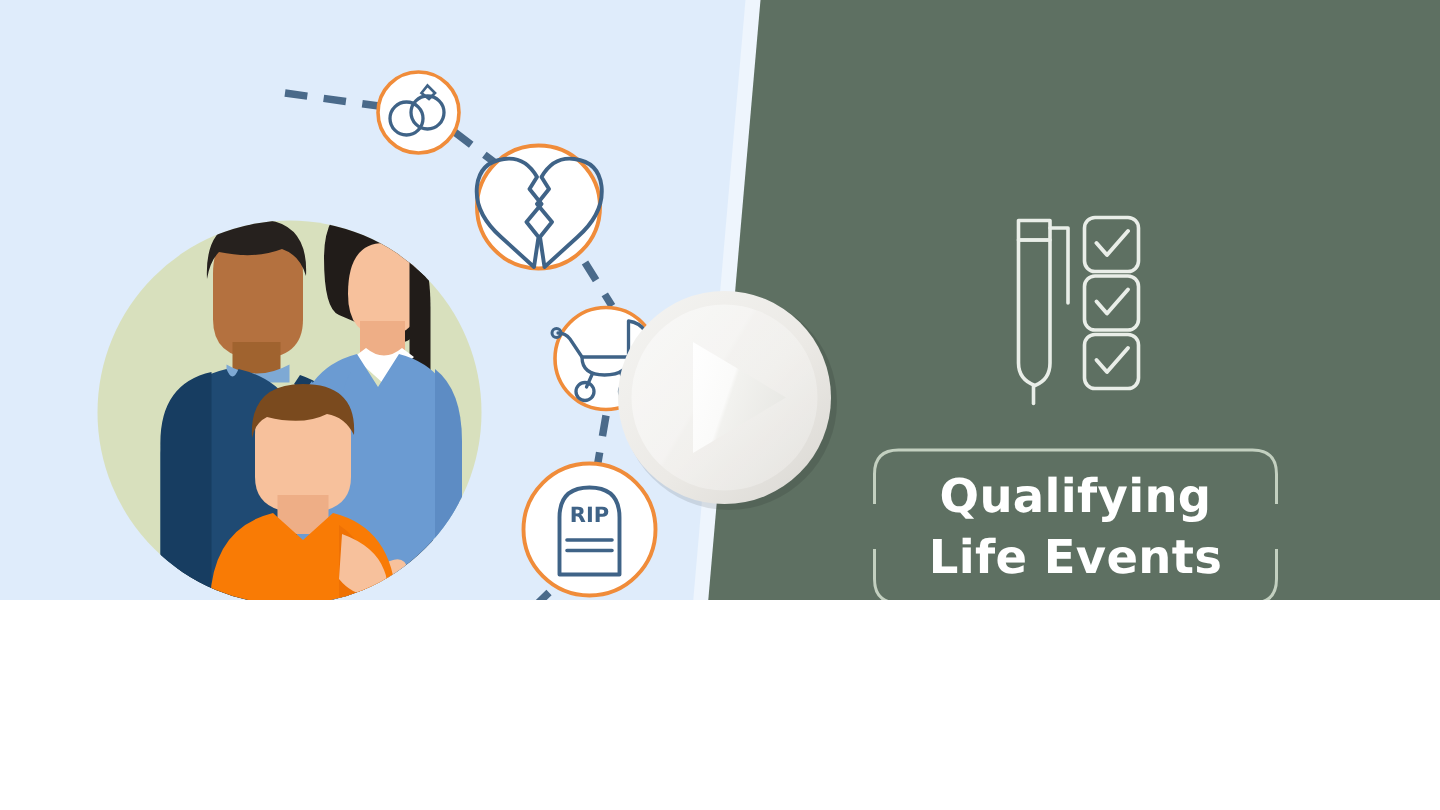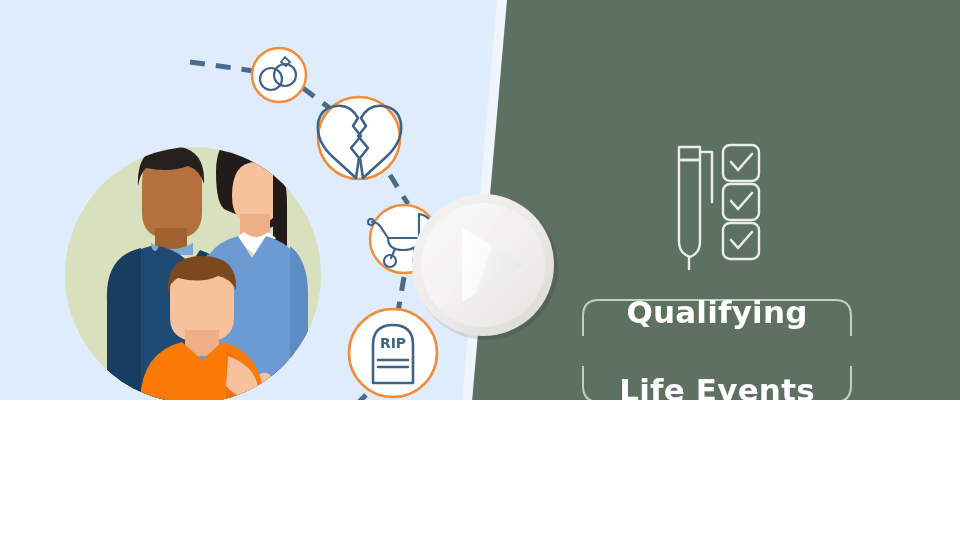--- a/index.html
+++ b/index.html
@@ -20,31 +20,31 @@
   
   #title-block {
     position: absolute;
     left: 583px; top: 292px;
     width: 268px; height: 118px;
   }
   #title-text {
     position: absolute;
     left: 0; top: 0; width: 268px; height: 118px;
     display: flex; flex-direction: column;
-    align-items: center; justify-content: space-between;
+    align-items: center; justify-content: center;
     color: #ffffff;
     font-family: "DejaVu Sans", sans-serif;
     font-weight: bold;
     font-size: 31px;
     line-height: 40px;
     letter-spacing: 0.2px;
     text-align: center;
     white-space: nowrap;
   }
-  #title-text .l2 { margin-top: 1px; text-decoration: underline; }
+  #title-text .l2 { margin-top: 1px; }
 </style>
 </head>
 <body>
 
 <div id="stage">
 
   <svg class="layer" viewBox="0 0 960 540" width="960" height="540">
     <rect x="0" y="0" width="960" height="540" fill="#dfecfb"></rect>
     <polygon points="497,0 960,0 960,540 450,540" fill="#eef5fd"></polygon>
     <polygon points="507,0 960,0 960,540 460,540" fill="#5e7062"></polygon>

